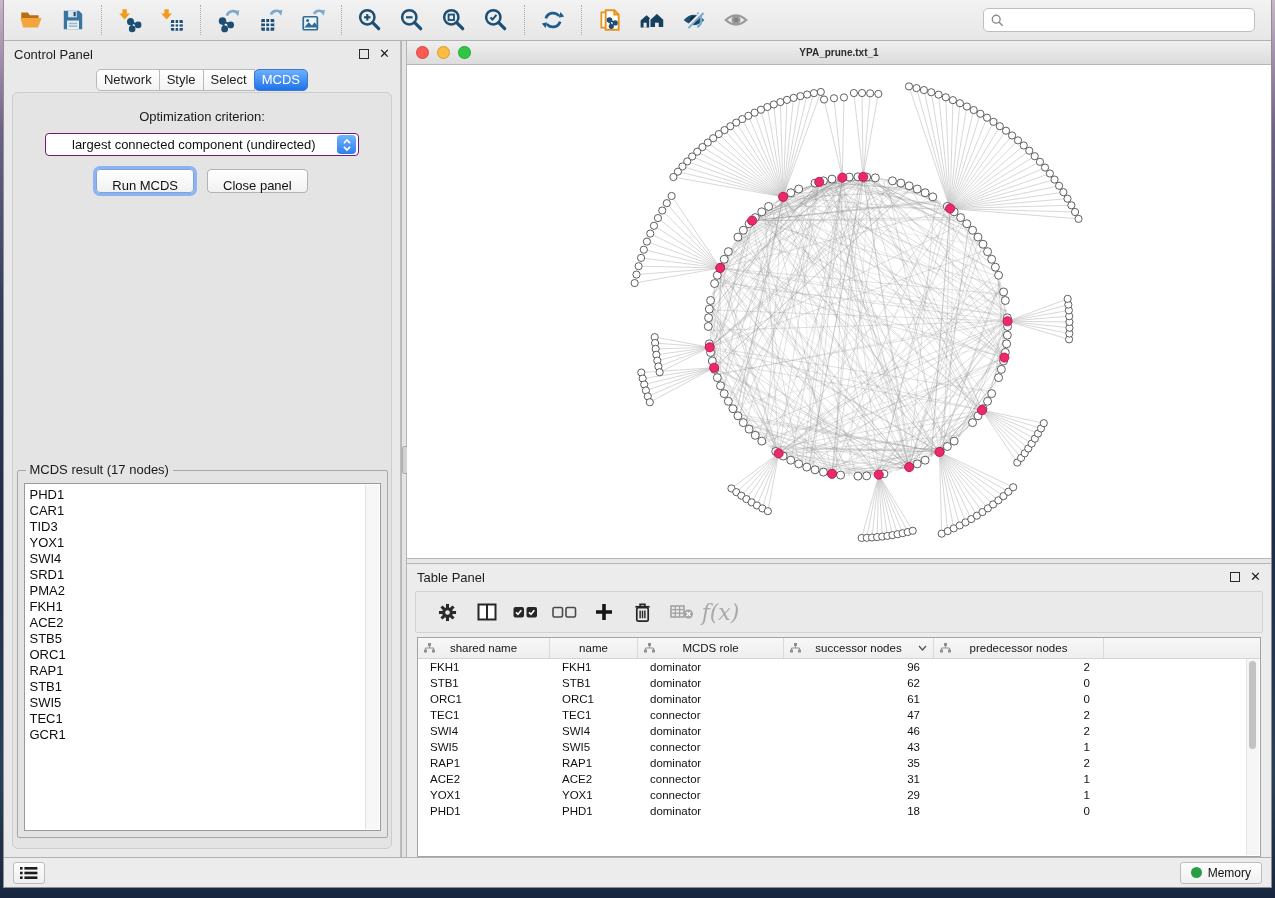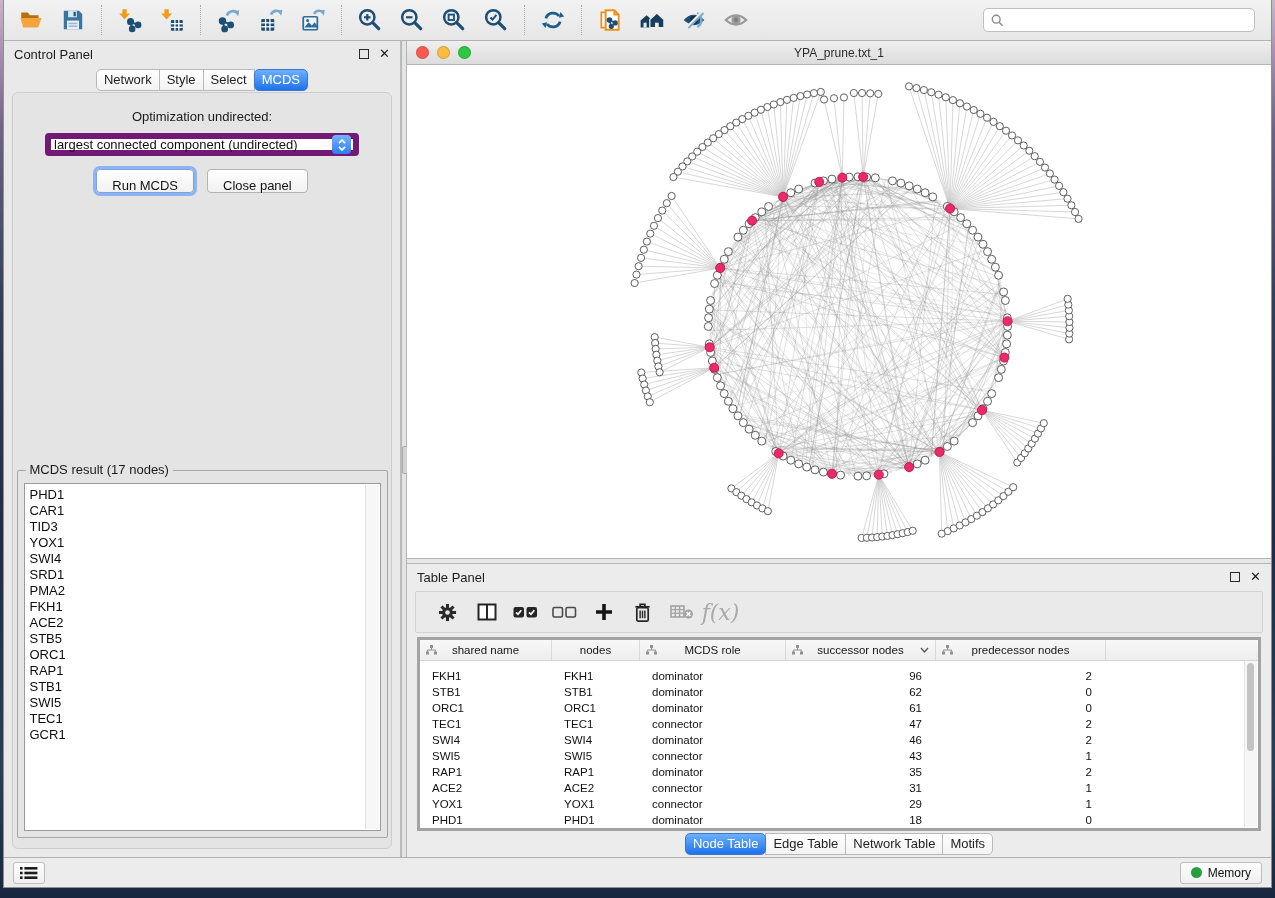--- a/index.html
+++ b/index.html
@@ -32,22 +32,22 @@
   .tabrow{display:flex;justify-content:center;flex:0 0 24px;align-items:flex-end;}
   .tabgroup{display:inline-flex;}
   .tab{font-size:13px;color:#222;background:linear-gradient(#ffffff,#f3f3f3);border:1px solid #b9b9b9;
        padding:2px 7px 3px;margin-left:-1px;white-space:nowrap;}
   .tab:first-child{border-radius:5px 0 0 5px;margin-left:0;}
   .tab:last-child{border-radius:0 5px 5px 0;}
   .tab.active{background:linear-gradient(#6cb0fe,#1f72ea);border-color:#3a78d0;color:#fff;border-radius:5px;position:relative;z-index:1;}
   .cp-inner{margin:1px 8px 8px 8px;flex:1;background:#e4e4e4;border:1px solid #cdcdcd;border-radius:6px;
      display:flex;flex-direction:column;align-items:center;padding-top:16px;min-height:0;box-sizing:border-box;}
   .opt-label{font-size:13px;color:#1a1a1a;margin-bottom:9px;}
-  .dropdown{width:314px;height:23px;background:#fff;border:6px solid #701a75;border-radius:4px;display:flex;
-     align-items:center;padding-left:3px;box-sizing:border-box;font-size:13px;color:#111;}
+  .dropdown{width:314px;height:23px;background:#fff;border:1px solid #701a75;border-radius:4px;display:flex;
+     align-items:center;padding-left:26px;box-sizing:border-box;font-size:13px;color:#111;}
   .dd-stepper{margin-left:auto;margin-right:2px;width:19px;height:19px;border-radius:4px;
      background:linear-gradient(#72b4fd,#2e7ef0);display:flex;align-items:center;justify-content:center;}
   .btnrow{display:flex;gap:13px;margin-top:13px;}
   .macbtn{font-size:13px;color:#111;height:24px;padding:8px 15px;border:1px solid #b3b3b3;border-radius:4px;
      background:linear-gradient(#ffffff,#f1f1f1);font-family:inherit;}
   .macbtn.focusring{box-shadow:0 0 0 3px rgba(95,152,250,.65);border-color:#7ba4dc;}
   .groupbox{margin-top:auto;width:371px;height:368px;margin-bottom:10px;position:relative;
      border:1px solid #a7a7a7;border-radius:2px;box-sizing:border-box;flex:0 0 auto;}
   .legend{position:absolute;top:-9px;left:8px;background:#e4e4e4;padding:0 4px;font-size:13px;color:#1a1a1a;}
   .resultlist{position:absolute;left:6px;right:6px;top:12px;bottom:6px;background:#fff;border:1px solid #9a9a9a;
@@ -57,31 +57,31 @@
   
   .vsplit{background:#e4e4e4;position:relative;border-left:1px solid #b5b5b5;border-right:1px solid #b5b5b5;box-sizing:border-box;}
   .vsplit .grip{position:absolute;top:405px;left:0px;width:4px;height:26px;background:#d2d2d2;border:1px solid #aeaeae;border-radius:2px;}
   .hsplit{background:#e8e8e8;border-top:1px solid #b5b5b5;border-bottom:1px solid #b5b5b5;box-sizing:border-box;}
   
   .right{display:grid;grid-template-rows:24px 1fr 6px 293px;min-height:0;}
   .netbar{background:linear-gradient(#efefef,#dcdcdc);border-bottom:1px solid #b6b6b6;position:relative;
      display:flex;align-items:center;justify-content:center;}
   .lights{position:absolute;left:9px;top:5px;display:flex;gap:8px;}
   .light{width:13px;height:13px;border-radius:50%;box-shadow:inset 0 0 0 1px rgba(0,0,0,.15);}
-  .nettitle{font-size:12px;color:#2c2c2c;}
+  .nettitle{font-size:10px;color:#2c2c2c;font-weight:bold;}
   .canvas{background:#fff;min-height:0;position:relative;}
   .canvas svg{position:absolute;inset:0;width:100%;height:100%;}
   
   .tpanel{background:#ececec;display:flex;flex-direction:column;min-height:0;}
   .ttoolbar{margin:1px 8px 0 8px;height:40px;background:#eaeaea;border:1px solid #d2d2d2;border-radius:2px;
      display:flex;align-items:center;padding:0 12px;gap:0;flex:0 0 auto;}
   .ttbtn{width:39px;height:32px;border:none;background:transparent;display:flex;align-items:center;justify-content:center;padding:0;}
   .fx{font-family:"DejaVu Serif","Liberation Serif",serif;font-style:italic;font-size:22px;color:#a9a9a9;}
-  .tablewrap{margin:4px 10px 0 10px;background:#fff;border:3px solid #a3a3a3;flex:1;min-height:0;position:relative;
-     display:flex;flex-direction:column;overflow:hidden;gap:7px;}
+  .tablewrap{margin:4px 10px 0 10px;background:#fff;border:1px solid #a3a3a3;flex:1;min-height:0;position:relative;
+     display:flex;flex-direction:column;overflow:hidden;}
   .thead{height:20px;display:flex;background:linear-gradient(#f8f8f8,#eeeeee);border-bottom:1px solid #d5d5d5;flex:0 0 auto;}
   .th{position:relative;display:flex;align-items:center;justify-content:center;font-size:11.5px;color:#151515;
      border-right:1px solid #dadada;box-sizing:border-box;}
   .th .tree{position:absolute;left:6px;top:5px;}
   .th .sort{position:absolute;right:6px;top:7px;}
   .tbody{flex:1;overflow:hidden;position:relative;}
   .tr{display:flex;height:16px;align-items:center;}
   .td{font-size:11.5px;color:#111;box-sizing:border-box;padding-left:12px;white-space:nowrap;overflow:hidden;}
   .td.num{text-align:right;padding-left:0;padding-right:14px;}
   .vscroll{position:absolute;top:21px;bottom:1px;right:1px;width:12px;background:#f6f6f6;border-left:1px solid #e5e5e5;}
@@ -285,21 +285,21 @@
       </div>
       <div class="tabrow">
           <div class="tabgroup" id="cp-tabs">
             <div class="tab">Network</div>
             <div class="tab">Style</div>
             <div class="tab">Select</div>
             <div class="tab active">MCDS</div>
           </div>
         </div>
       <div class="cp-inner">
-        <div class="opt-label">Optimization undirected:</div>
+        <div class="opt-label">Optimization criterion:</div>
         <div class="dropdown">
           <span class="dd-text">largest connected component (undirected)</span>
           <span class="dd-stepper">
             <svg viewBox="0 0 10 14" width="10" height="14">
                 <path d="M2 5.2L5 2l3 3.2" stroke="#fff" stroke-width="1.7" fill="none"></path>
                 <path d="M2 8.8L5 12l3-3.2" stroke="#fff" stroke-width="1.7" fill="none"></path>
               </svg>
           </span>
         </div>
         <div class="btnrow">
@@ -1156,21 +1156,21 @@
                   <g fill="#8f8f8f">
                     <rect x="4" y="0" width="3" height="3"></rect>
                     <rect x="0" y="6.5" width="3" height="3"></rect>
                     <rect x="8" y="6.5" width="3" height="3"></rect>
                   </g>
                   <path d="M5.5 3v2M1.5 6.5V5h8v1.5" stroke="#8f8f8f" fill="none"></path>
                 </svg>
                 <span>shared name</span>
               </div>
               <div class="th" style="width: 88px;">
-                <span>nodes</span>
+                <span>name</span>
               </div>
               <div class="th" style="width: 146px;">
                 <svg class="tree" width="11" height="10" viewBox="0 0 11 10">
                   <g fill="#8f8f8f">
                     <rect x="4" y="0" width="3" height="3"></rect>
                     <rect x="0" y="6.5" width="3" height="3"></rect>
                     <rect x="8" y="6.5" width="3" height="3"></rect>
                   </g>
                   <path d="M5.5 3v2M1.5 6.5V5h8v1.5" stroke="#8f8f8f" fill="none"></path>
                 </svg>
@@ -1272,28 +1272,20 @@
                 <div class="td" style="width: 88px;">PHD1</div>
                 <div class="td" style="width: 146px;">dominator</div>
                 <div class="td num" style="width: 150px;">18</div>
                 <div class="td num" style="width: 170px;">0</div>
               </div>
             </div>
           <div class="vscroll">
               <div class="thumb"></div>
             </div>
         </div>
-        <div class="tabrow bottom">
-            <div class="tabgroup" id="tp-tabs">
-              <div class="tab active">Node Table</div>
-              <div class="tab">Edge Table</div>
-              <div class="tab">Network Table</div>
-              <div class="tab">Motifs</div>
-            </div>
-          </div>
       </div>
     </div>
   </div>
 
   <div class="statusbar">
     <button class="sbtn">
         <svg viewBox="0 0 18 14" width="18" height="14">
           <g fill="#1d1d1d">
             <rect x="0" y="1" width="2.6" height="2.6"></rect>
             <rect x="4.4" y="1" width="13" height="2.6"></rect>

